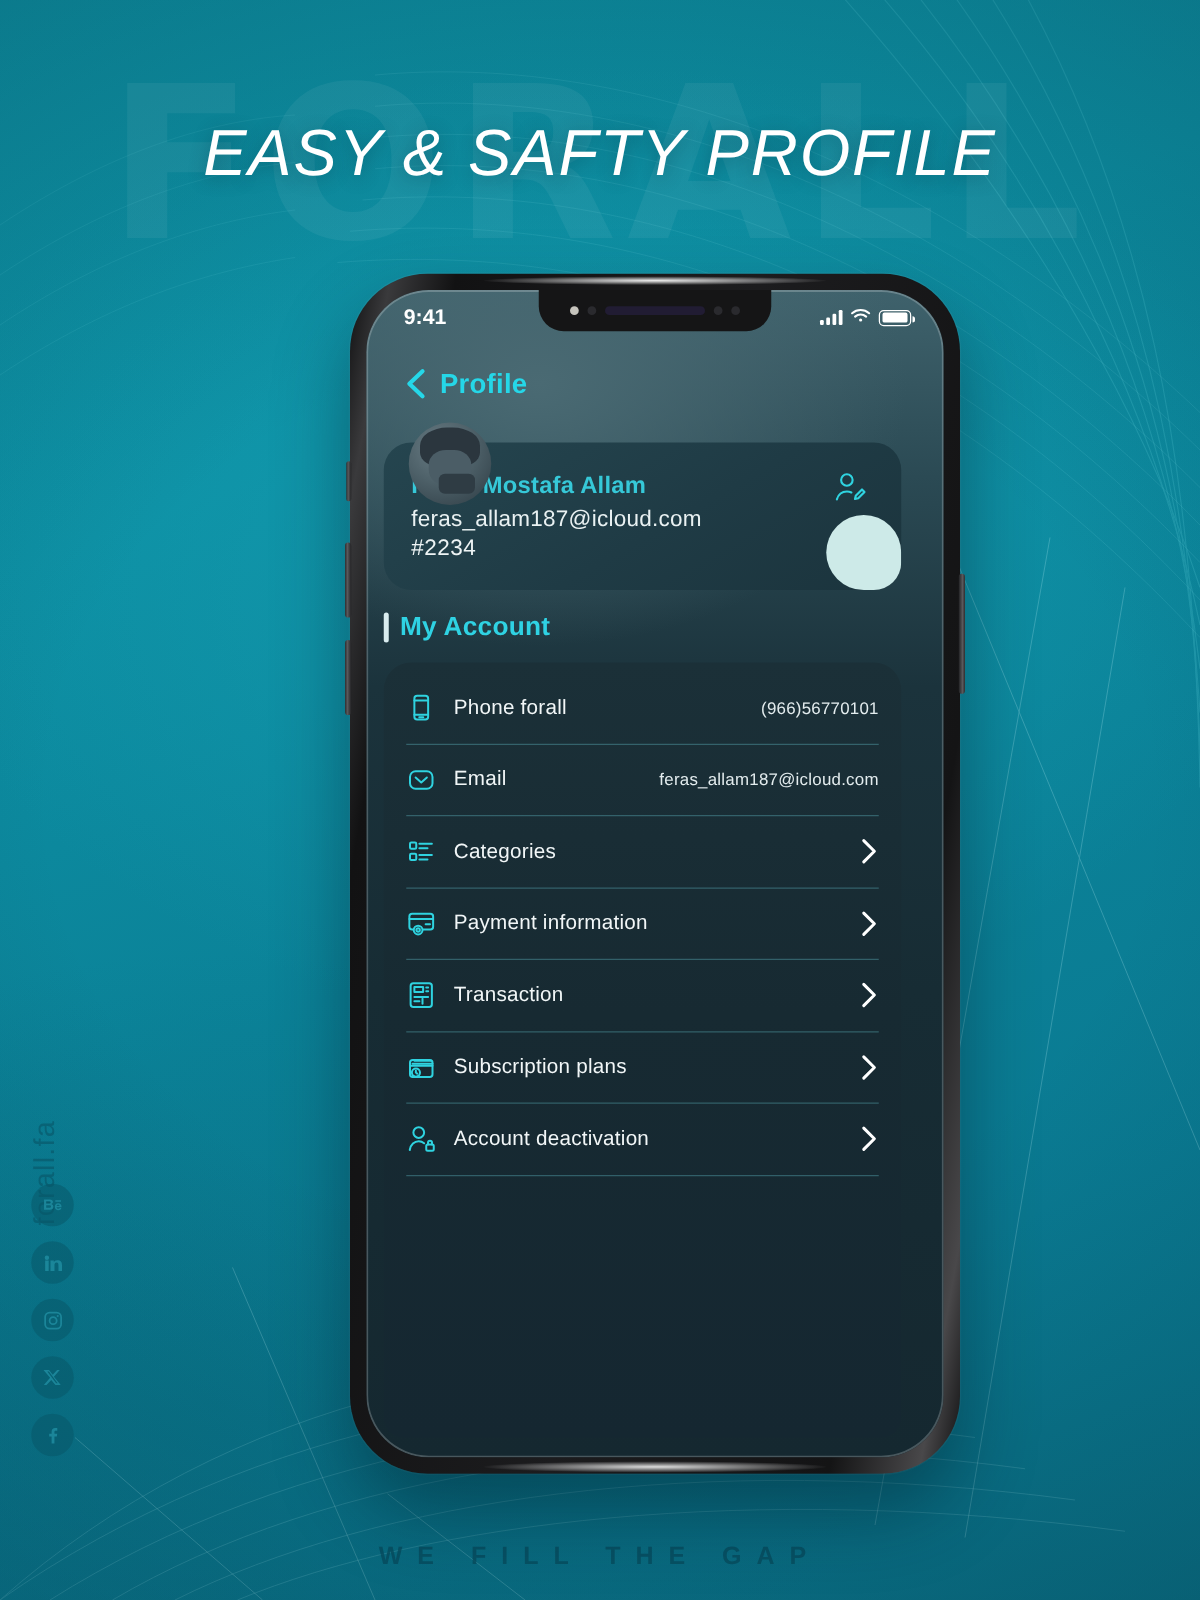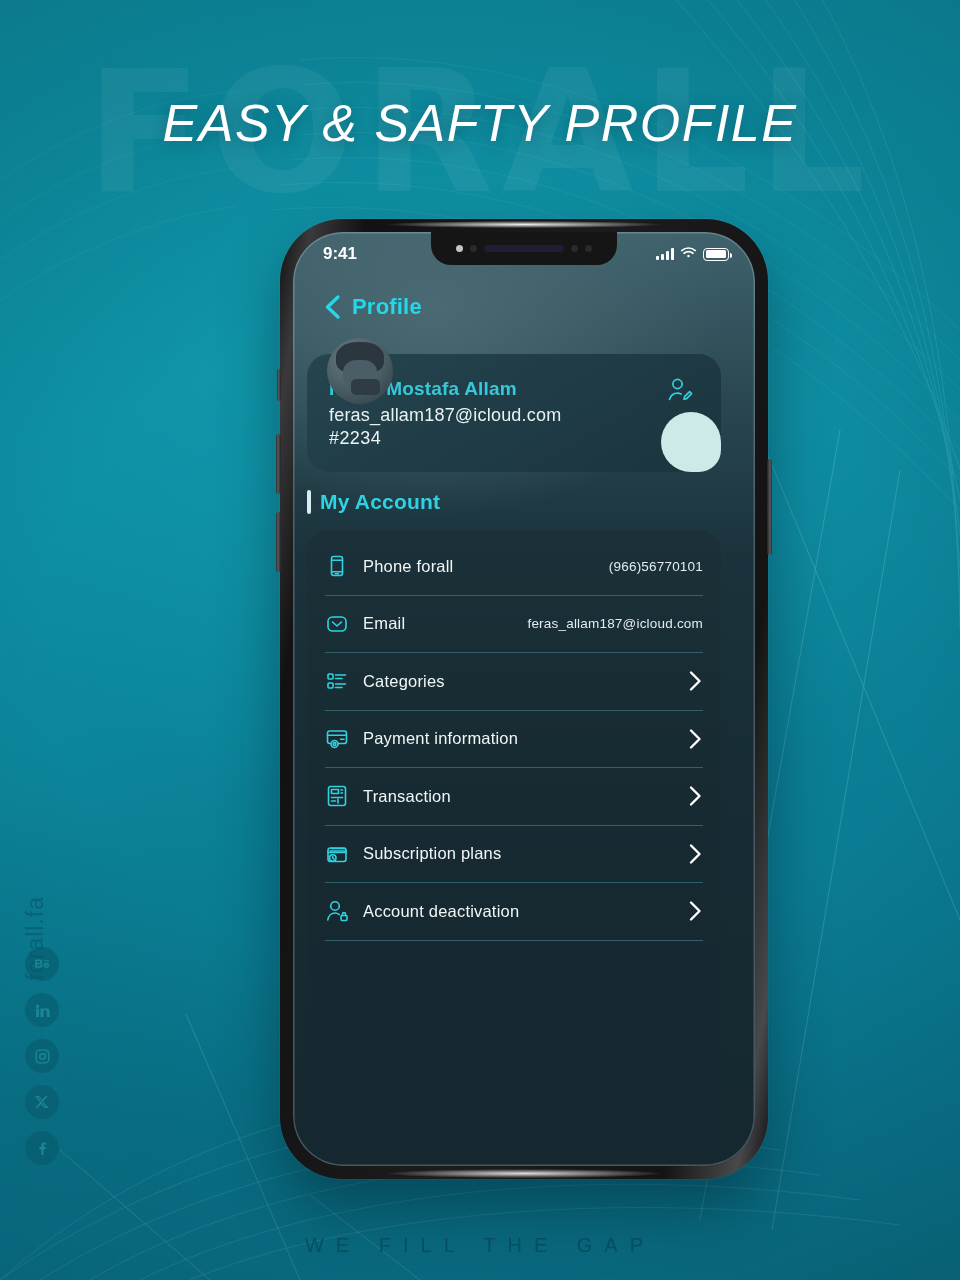--- a/index.html
+++ b/index.html
@@ -52,21 +52,21 @@
     text-shadow: 0 2px 14px rgba(0,40,55,0.35);
   }
 
   .tagline {
     position: absolute;
     bottom: 23px; left: 0; width: 100%;
     text-align: center;
     font-size: 20px;
     letter-spacing: 12px;
     color: rgba(7,74,92,0.78);
-    font-weight: 400;
+    font-weight: 700;
   }
 
   
   .rail {
     position: absolute;
     left: 18px; bottom: 115px;
     width: 48px;
     display: flex; flex-direction: column;
     align-items: center; gap: 12px;
   }

